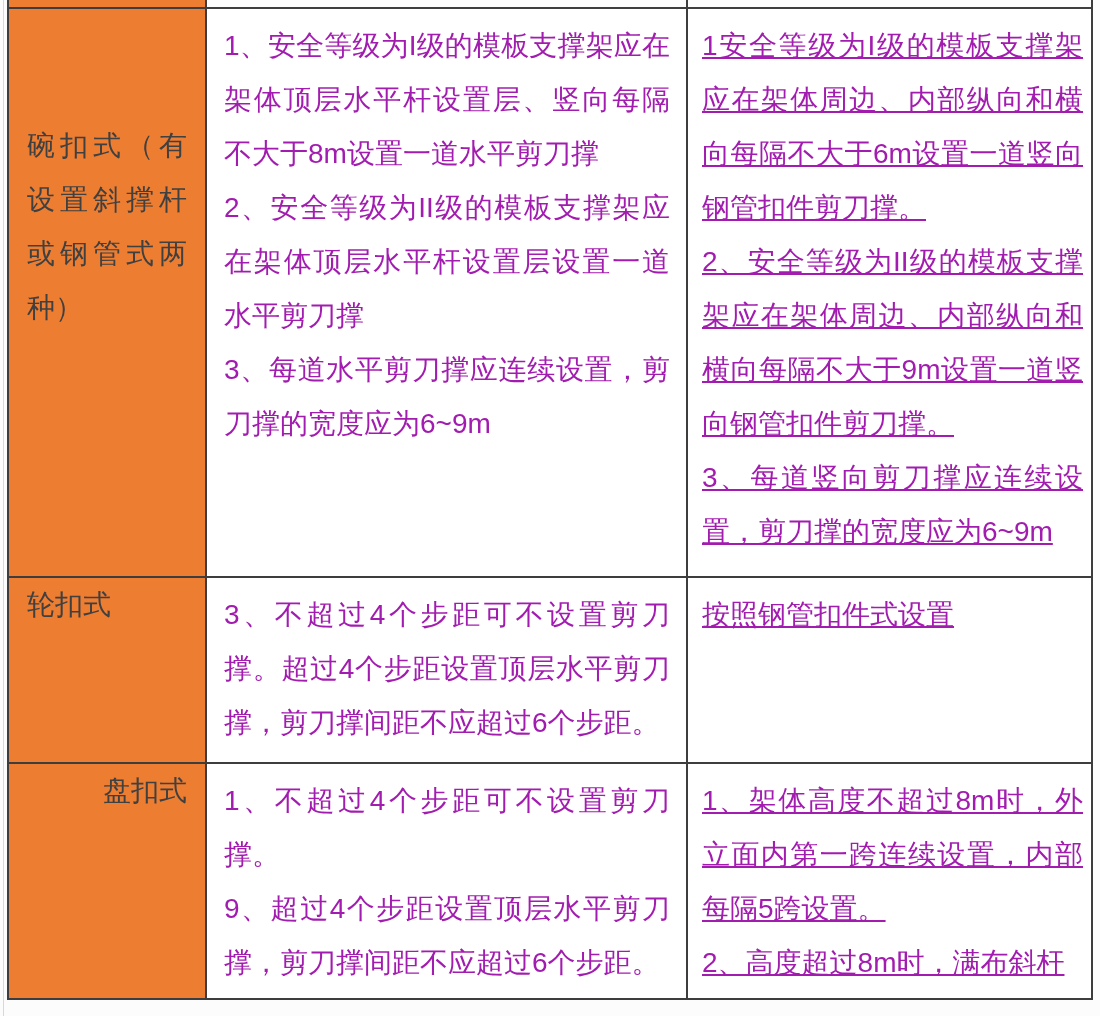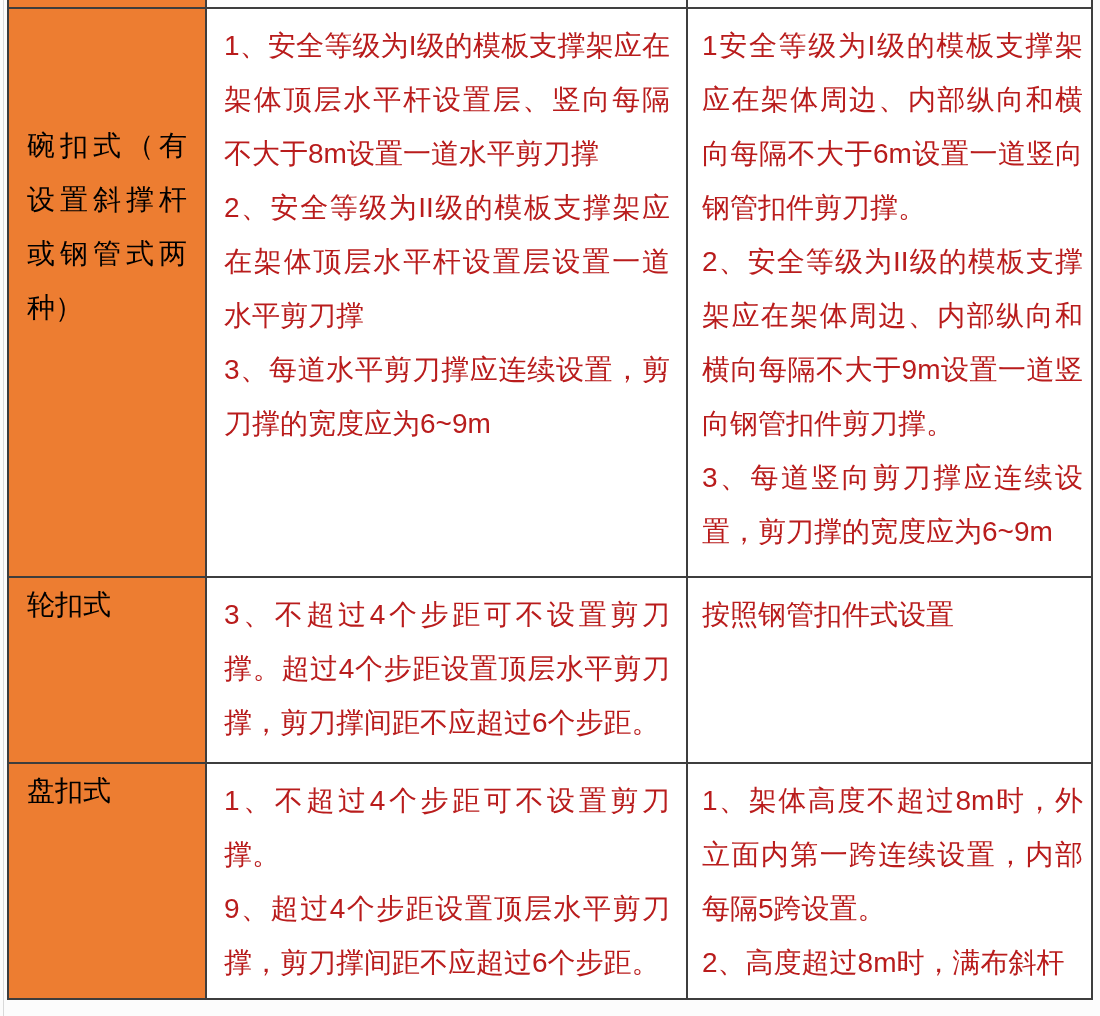--- a/index.html
+++ b/index.html
@@ -40,50 +40,51 @@
   }
   tr.partial-row td {
     border-top: none;
     height: 8px;
     padding: 0;
   }
   tr.partial-row td.label-cell { background: #ed7d31; }
 
   td.label-cell {
     background: #ed7d31;
-    color: #000000;
+    color: #404040;
     font-size: 28px;
     line-height: 54px;
     text-align: justify;
     padding: 0 18px;
   }
   td.label-top {
     vertical-align: top;
     padding-top: 110px;
   }
   td.label-mid {
     vertical-align: middle;
     text-align: left;
   }
   td.label-mid-up {
     vertical-align: middle;
-    text-align: left;
+    text-align: right;
     padding-bottom: 48px;
   }
   td.content-cell {
     background: #ffffff;
-    color: #b91c1c;
+    color: #a21caf;
     font-size: 28px;
     line-height: 54px;
     text-align: justify;
     white-space: pre-line;
     padding: 10px 16px 0 17px;
   }
   td.content-cell.col3 {
     padding: 10px 8px 0 14px;
+    text-decoration: underline;
   }
   tr.row-1 td { height: 569px; }
   tr.row-2 td { height: 186px; margin-left: 20px; }
   tr.row-3 td { height: 236px; }
 </style>
 </head>
 <body>
 
 <div class="page">
   <div class="page-edge-line"></div>

